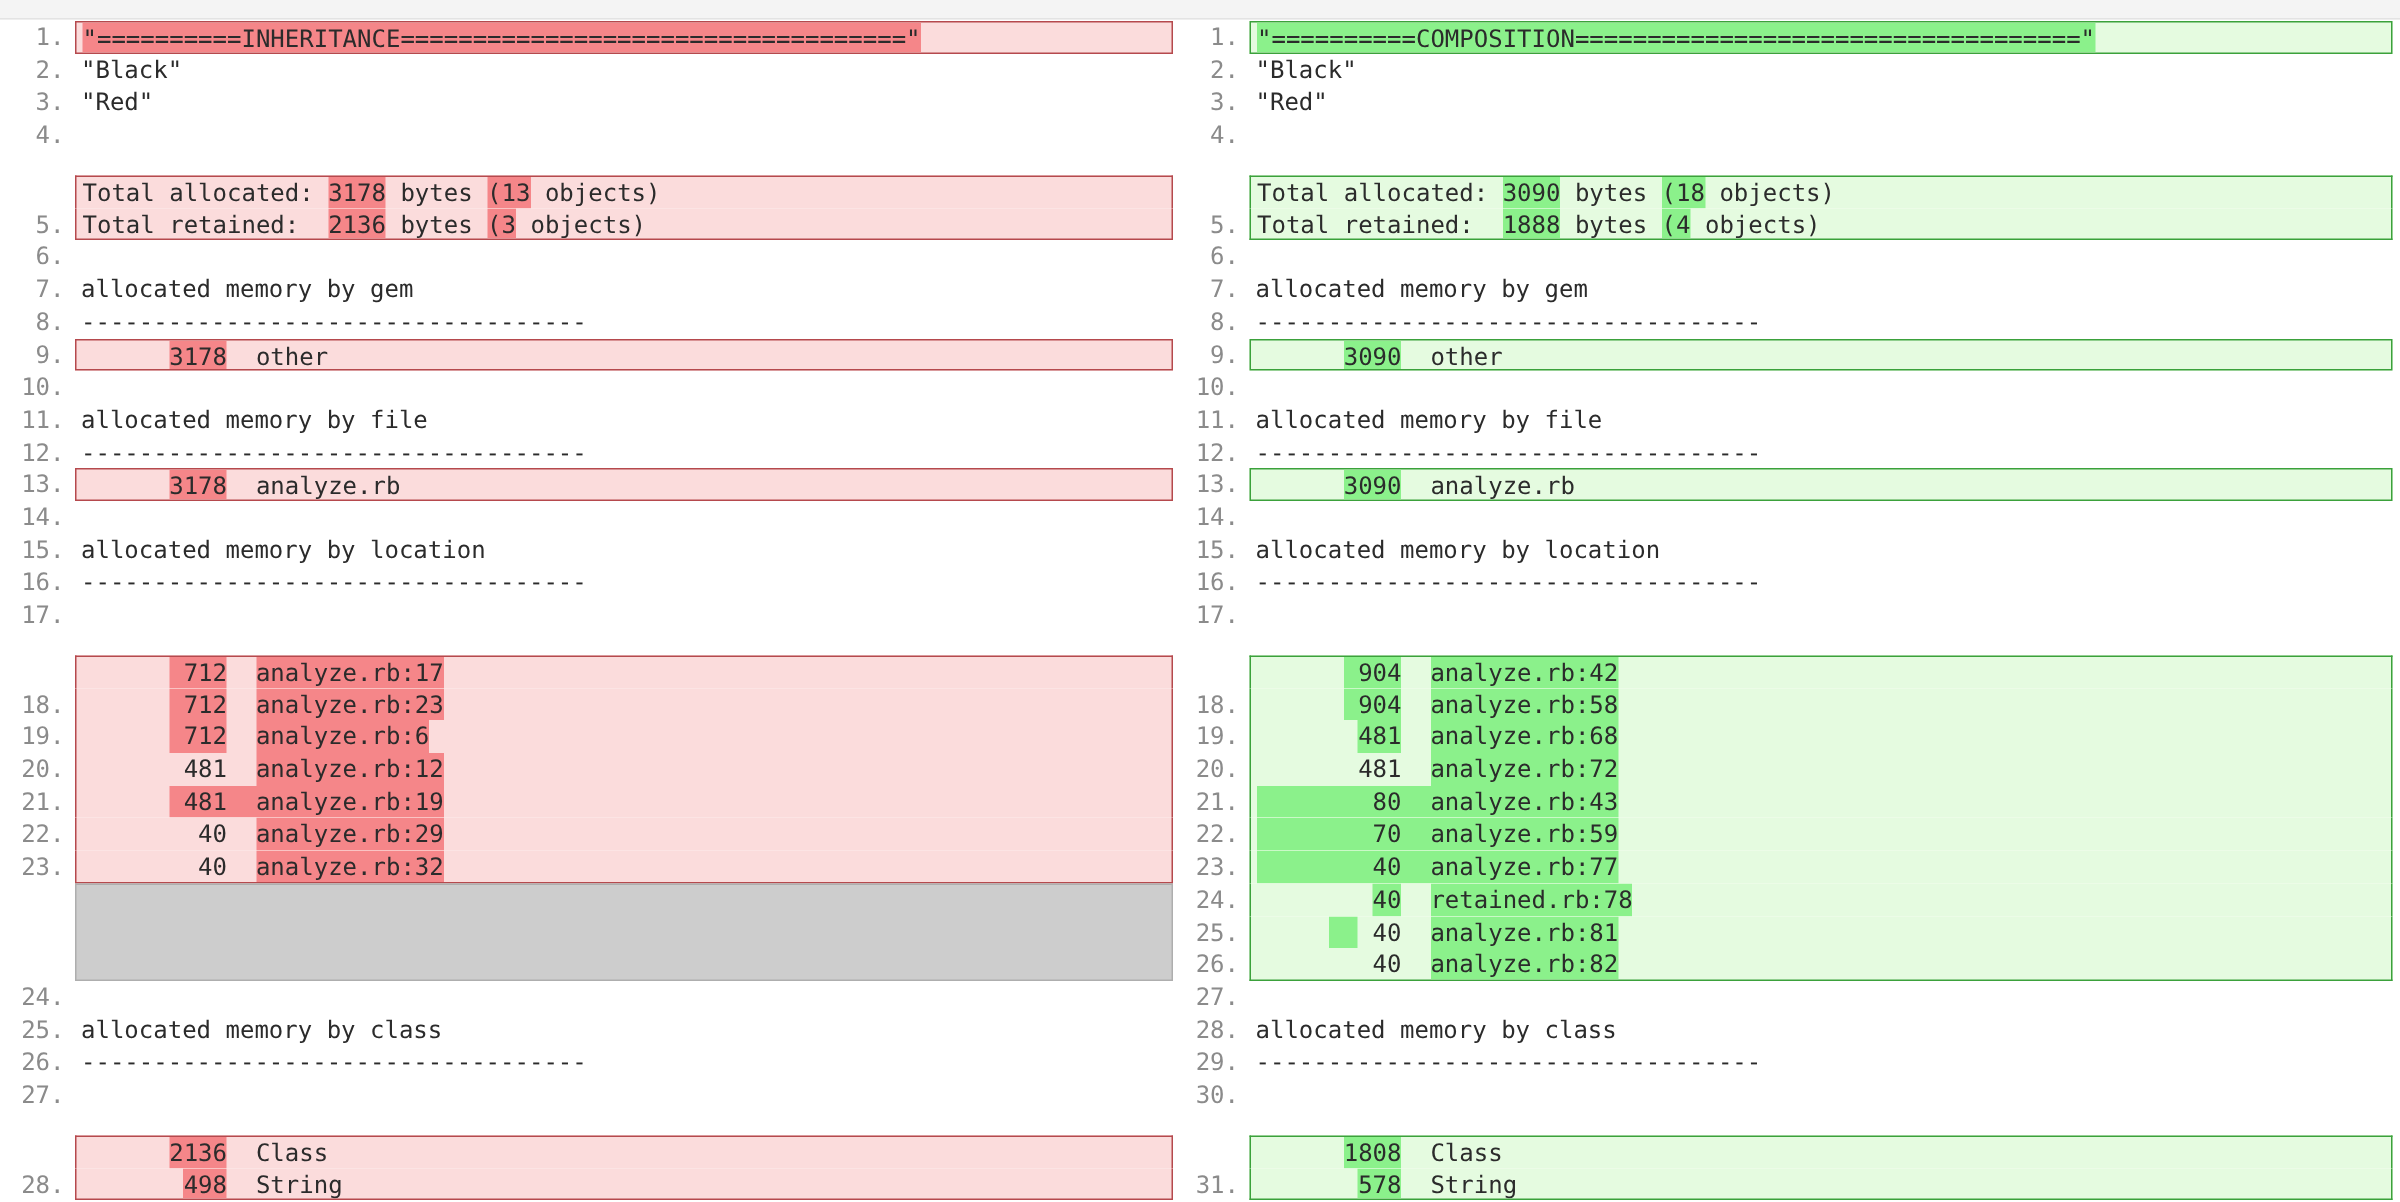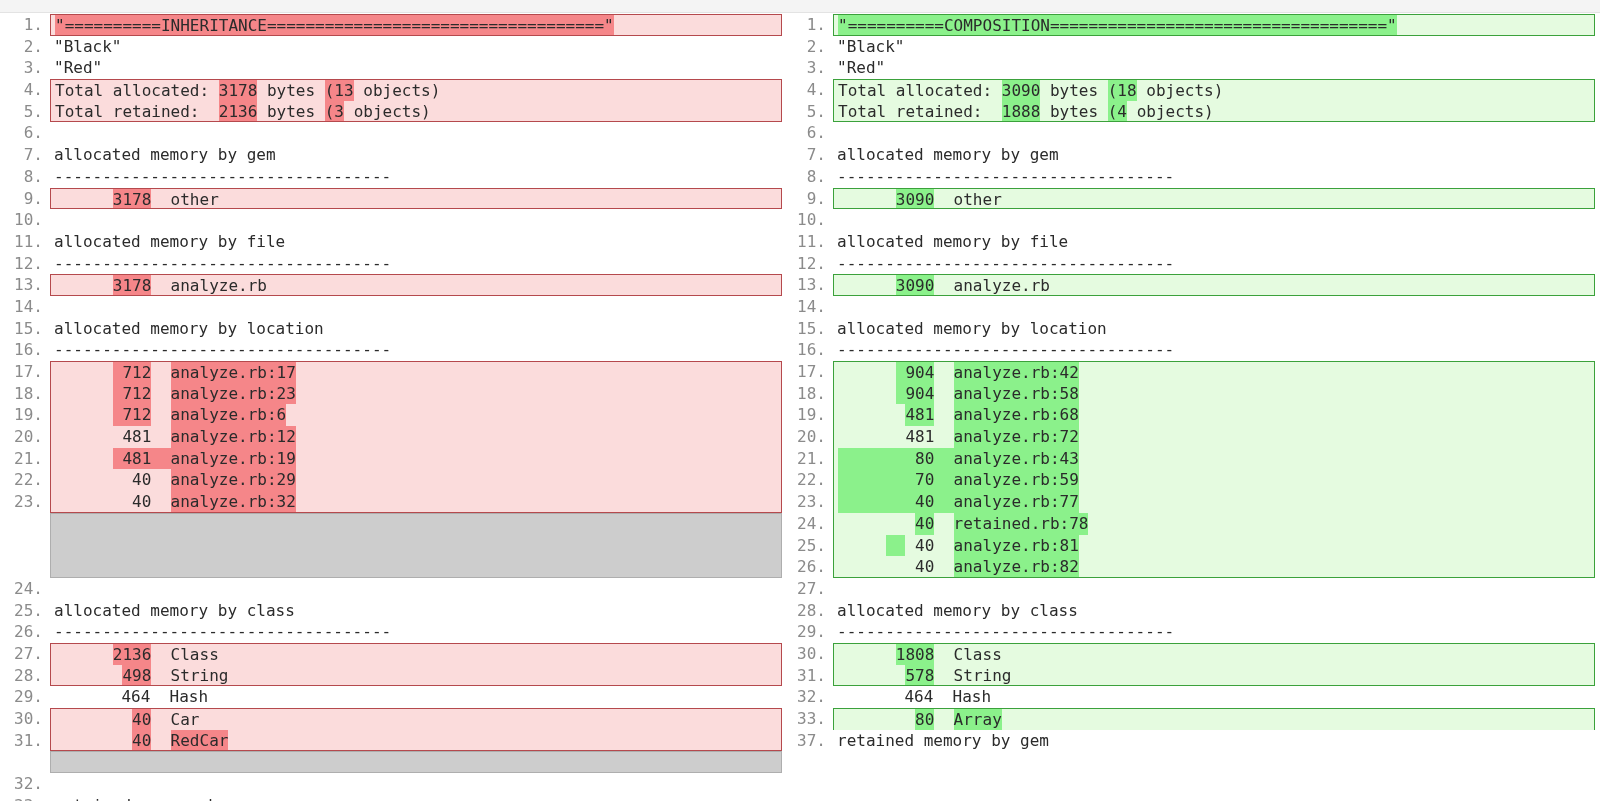--- a/index.html
+++ b/index.html
@@ -49,21 +49,21 @@
   .pane[data-theme="red"]   .hl  { background: var(--red-hl, #f58689); }
   .pane[data-theme="red"]   .b-single, .pane[data-theme="red"] .b-start,
   .pane[data-theme="red"]   .b-mid,    .pane[data-theme="red"] .b-end { border-color: var(--red-border, #b5494d); }
 
   .pane[data-theme="green"] .chg { background: var(--green-bg, #e5fbe0); }
   .pane[data-theme="green"] .hl  { background: var(--green-hl, #8bf18b); }
   .pane[data-theme="green"] .b-single, .pane[data-theme="green"] .b-start,
   .pane[data-theme="green"] .b-mid,    .pane[data-theme="green"] .b-end { border-color: var(--green-border, #3ba13b); }
 
   .b-single { border: 1px solid; }
-  .b-start  { border: 1px solid; border-bottom: none; }
+  .b-start  { border: 1px solid; border-bottom: none; margin-top: 38px; }
   .b-mid    { border-left: 1px solid; border-right: 1px solid; }
   .b-end    { border: 1px solid; border-top: none; }
 
   .filler {
     background: var(--filler-bg, #cdcdcd);
     border: 1px solid var(--filler-border, #aeaeae);
     box-sizing: border-box;
   }
 </style>
 </head>

